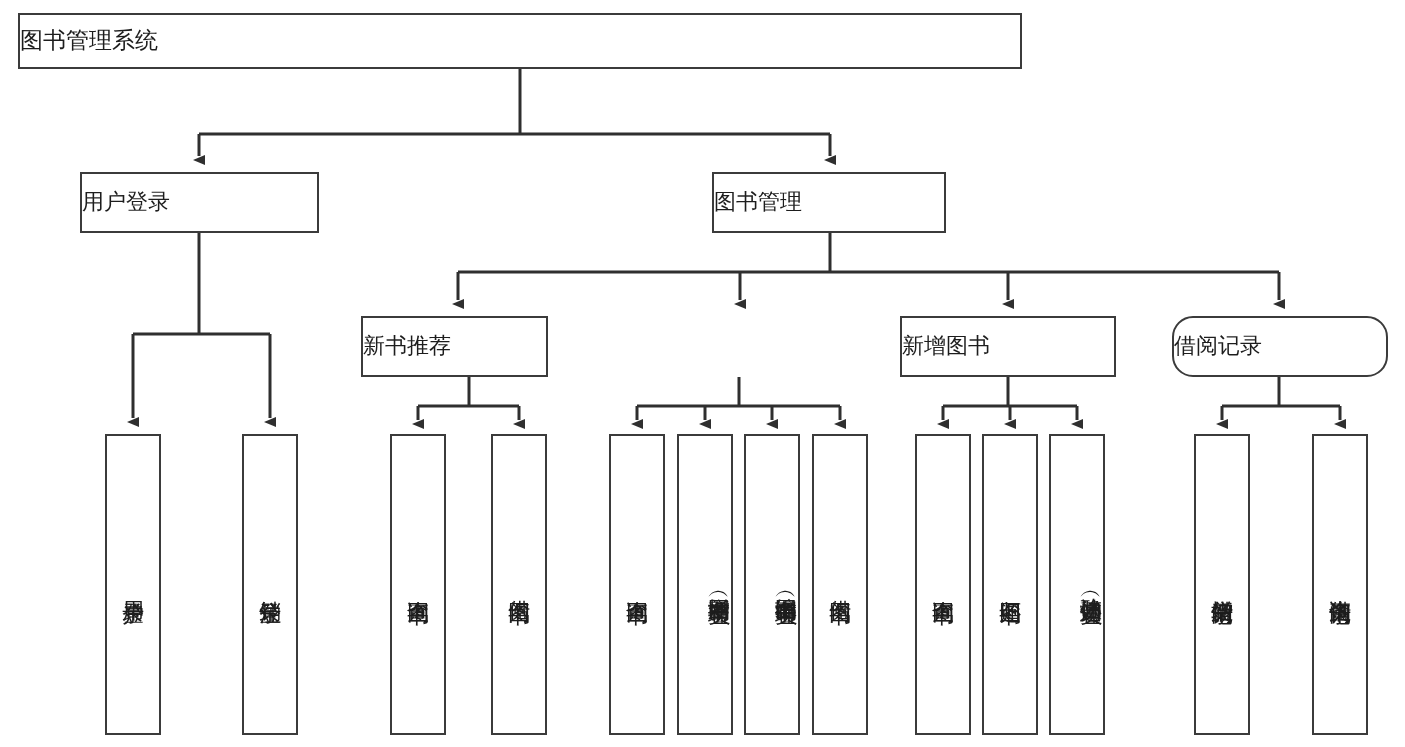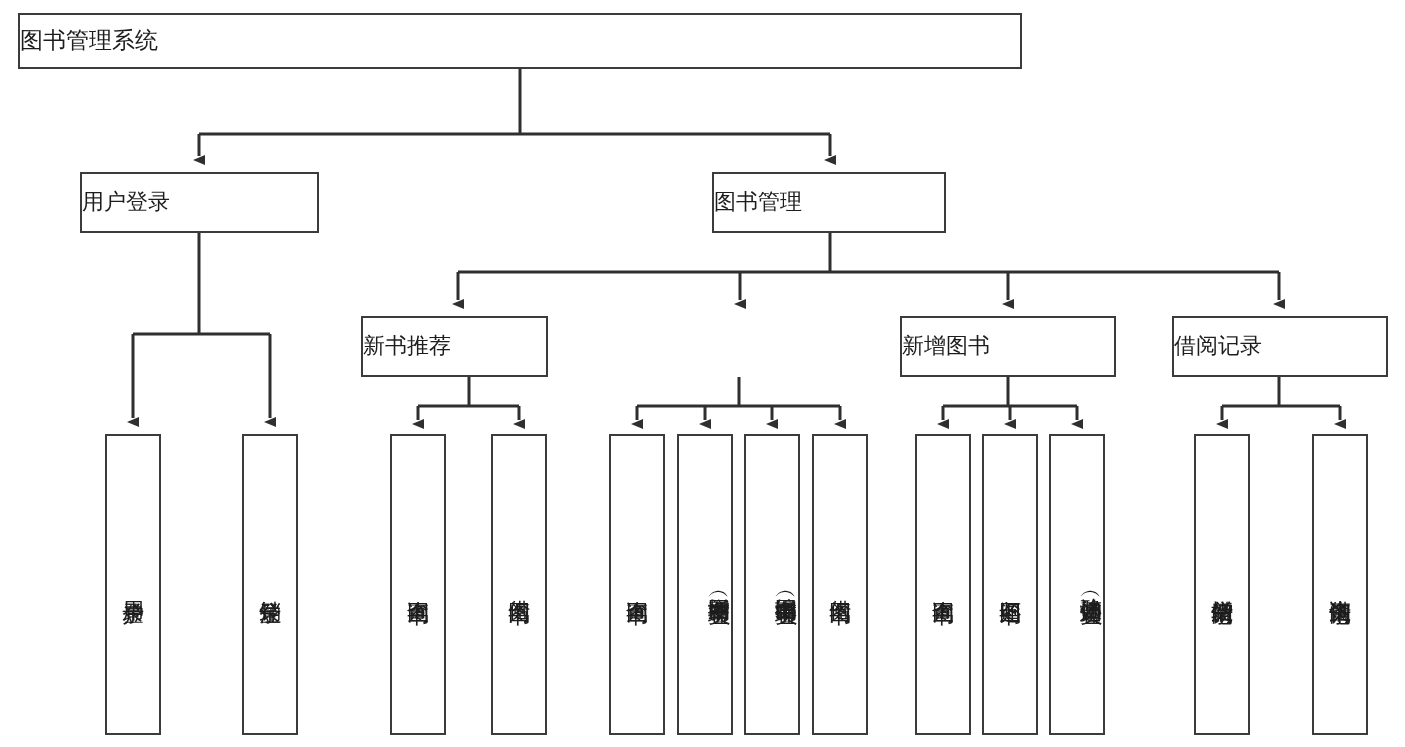--- a/index.html
+++ b/index.html
@@ -136,21 +136,21 @@
   <div class="node node-h" style="left:712px; top:172px; width:234px; height:61px;">
     <span>图书管理</span>
   </div>
 
   <div class="node node-h" style="left:361px; top:316px; width:187px; height:61px;">
     <span>新书推荐</span>
   </div>
   <div class="node node-h" style="left:900px; top:316px; width:216px; height:61px;">
     <span>新增图书</span>
   </div>
-  <div class="node node-h" style="left:1172px; top:316px; width:216px; height:61px;">
+  <div class="node node-h" style="left:1172px; top:316px; width:216px; height:61px;border-radius:21px;">
     <span>借阅记录</span>
   </div>
 
   <div class="node node-v centered" style="left:105px; top:434px; width:56px; height:301px;">
     <span>用户登录</span>
   </div>
   <div class="node node-v centered" style="left:242px; top:434px; width:56px; height:301px;">
     <span>注销登录</span>
   </div>
 

